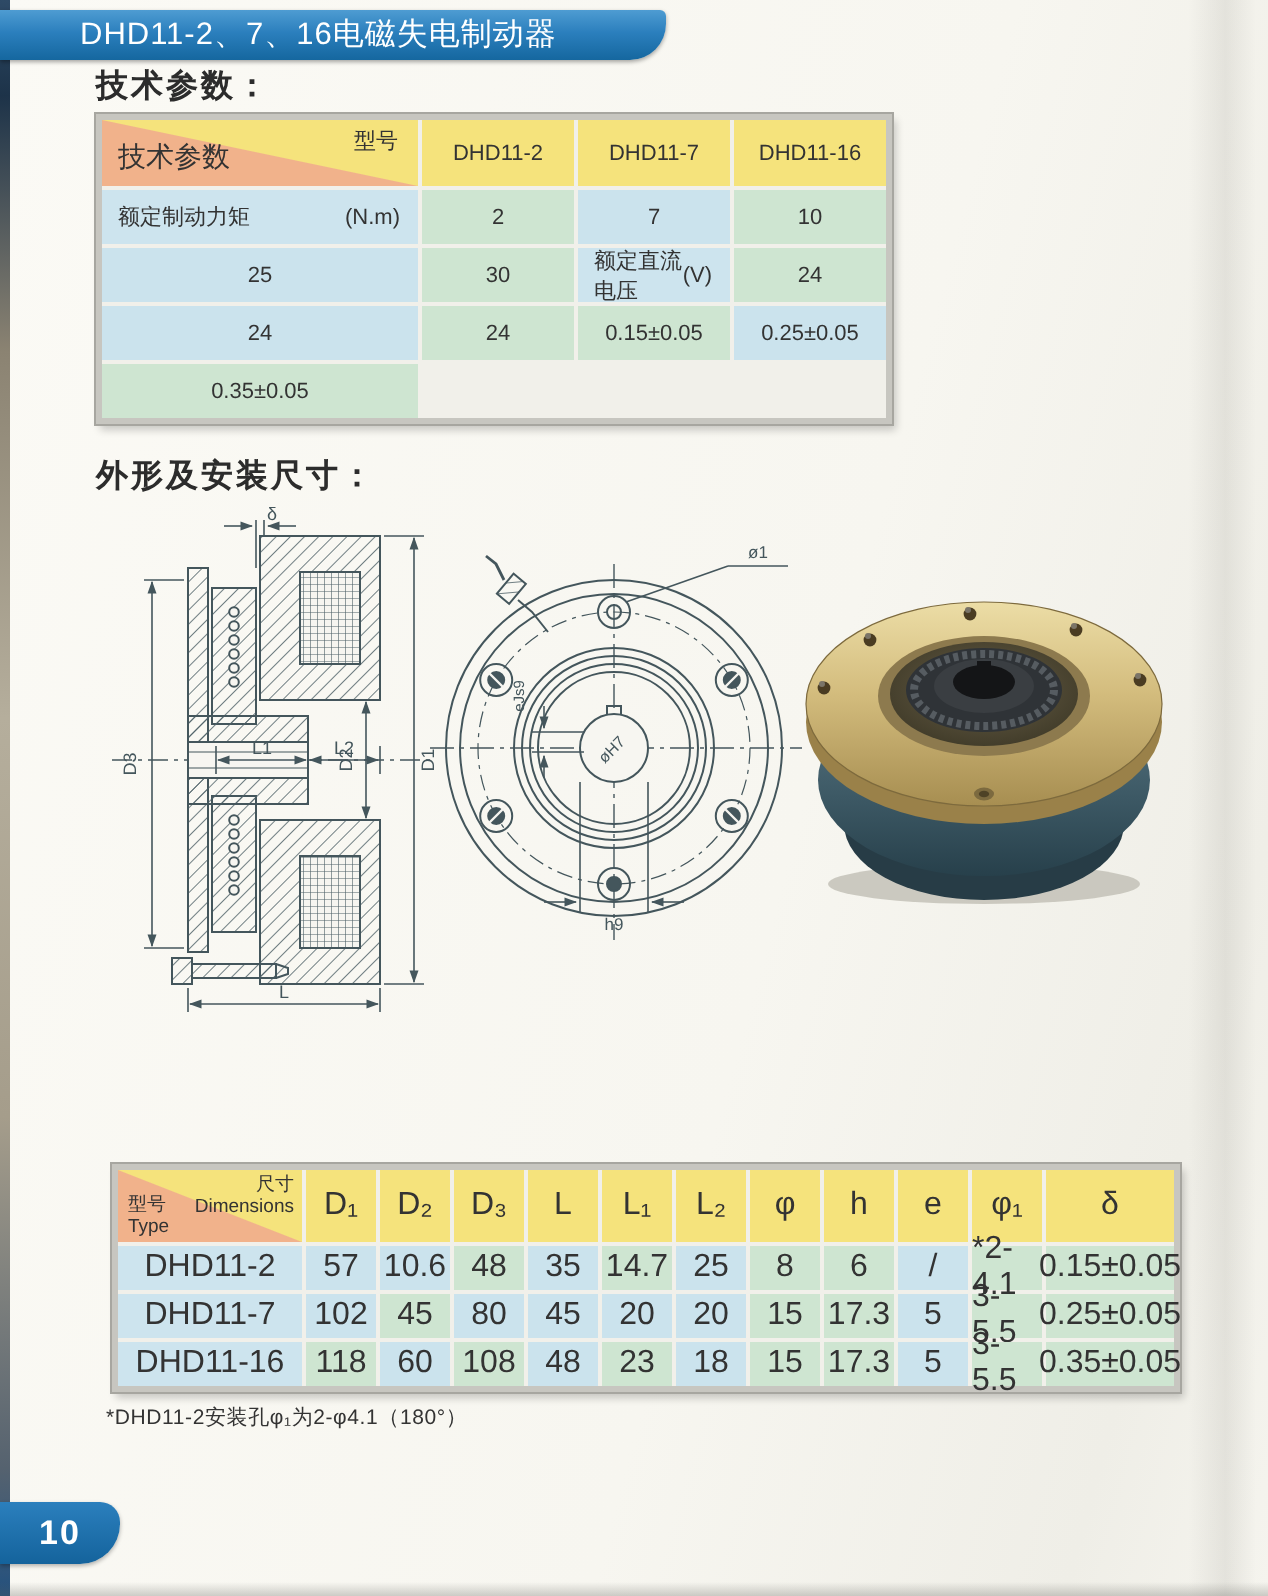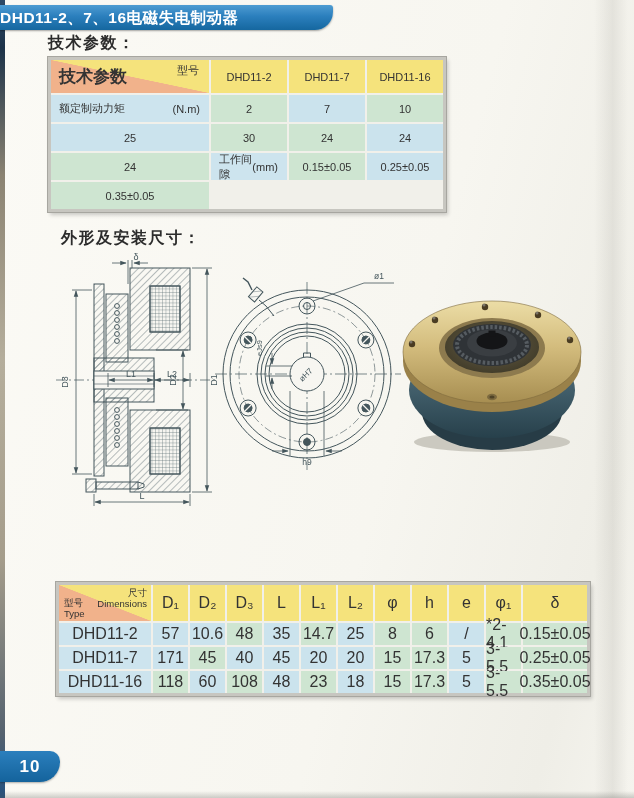--- a/index.html
+++ b/index.html
@@ -10,37 +10,37 @@
   .spine{position:absolute;left:0;top:0;width:5px;height:100%;
     background:linear-gradient(180deg,#2e4a66 0%,#1d3349 6%,#8b8372 22%,#b5ae9c 45%,#a59d8b 70%,#55626f 92%,#24517e 100%);}
   .right-shade{position:absolute;top:0;right:6px;width:34px;height:100%;
     background:linear-gradient(90deg,rgba(0,0,0,0),rgba(120,118,110,0.13) 55%,rgba(0,0,0,0));}
   .bottom-shade{position:absolute;left:0;bottom:0;width:100%;height:7px;
     background:linear-gradient(rgba(0,0,0,0),rgba(90,90,85,0.28));}
   
   .banner{position:absolute;left:0;top:5px;width:333px;height:25px;
     background:linear-gradient(180deg,#4e9cd2 0%,#2b7fbd 45%,#15679f 100%);
     border-radius:0 3px 18px 0;box-shadow:0 1px 2px rgba(0,0,0,.35);}
-  .banner span{display:block;line-height:25px;color:#fff;
-    font-size:15.5px;font-weight:bold;letter-spacing:.5px;white-space:nowrap;}
+  .banner span{display:block;padding-left:40px;line-height:25px;color:#fff;
+    font-size:15.5px;font-weight:normal;letter-spacing:.5px;white-space:nowrap;}
   .sec-label{position:absolute;font-size:16px;font-weight:bold;color:#2c2c2c;letter-spacing:1.5px;}
   
   .grid{position:absolute;display:grid;gap:2px;background:#f1f0ea;
     border:3px solid #c7c6c0;outline:1px solid #a7a6a0;box-shadow:2px 3px 4px rgba(0,0,0,.2);}
   .cell{display:flex;align-items:center;justify-content:center;color:#333;}
   .yellow{background:#f5e37c;}
   .cb{background:#cbe3ed;}
   .cg{background:#cee5d1;}
   
   .spec{left:48px;top:57px;grid-template-columns:158px 76px 76px 76px;
     grid-template-rows:33px 27px 27px 27px 27px;}
   .spec .cell{font-size:11px;}
   .corner{position:relative;background:linear-gradient(to top right,#f1b28b 49.6%,#f5e37c 50.4%);}
   .corner .tr{position:absolute;top:3px;right:10px;font-size:11px;color:#333;}
-  .corner .bl{position:absolute;bottom:5px;left:8px;font-size:17px;color:#333;font-weight:bold;}
+  .corner .bl{position:absolute;bottom:5px;left:8px;font-size:14px;color:#333;}
   .param{justify-content:space-between;padding:0 9px 0 8px;background:#cde4ee;font-size:11px;}
   
   .dims{left:56px;top:582px;grid-template-columns:92px repeat(10,35px) 64px;
     grid-template-rows:36px 22px 22px 22px;}
   .dims .cell{font-size:16px;}
   .dims .corner2{position:relative;background:linear-gradient(to top right,#f1b28b 49.6%,#f5e37c 50.4%);padding-left:31px;}
   .corner2 .tr{position:absolute;top:2px;right:4px;font-size:9.5px;color:#333;text-align:right;line-height:11px;}
   .corner2 .bl{position:absolute;bottom:2px;left:5px;font-size:9.5px;color:#333;line-height:11px;}
   .modelcell{background:#cde4ee;}
   
@@ -79,34 +79,34 @@
       <span>额定制动力矩</span>
       <span>(N.m)</span>
     </div>
     <div class="cell cg">2</div>
     <div class="cell cb">7</div>
 
     <div class="cell cg">10</div>
     <div class="cell cb">25</div>
     <div class="cell cg">30</div>
 
+    <div class="cell param">
+      <span>额定直流电压</span>
+      <span>(V)</span>
+    </div>
     <div class="cell cg">24</div>
     <div class="cell cb">24</div>
     <div class="cell cg">24</div>
 
-    <div class="cell param">
-      <span>工作间隙</span>
-      <span>(mm)</span>
-    </div>
     <div class="cell cg">0.15±0.05</div>
     <div class="cell cb">0.25±0.05</div>
     <div class="cell cg">0.35±0.05</div>
   </div>
 
-  <div class="sec-label" style="left:48px;top:228px;margin-left:13px;">外形及安装尺寸：</div>
+  <div class="sec-label" style="left:48px;top:228px;">外形及安装尺寸：</div>
 
   <svg class="drawing" style="left:50px;top:250px;" width="174" height="262" viewBox="0 0 174 262">
     <defs>
       <pattern id="hat" patternUnits="userSpaceOnUse" width="5" height="5" patternTransform="rotate(45)">
         <line x1="0" y1="0" x2="0" y2="5" stroke="#4c5f66" stroke-width="0.8"></line>
       </pattern>
       <pattern id="coil" patternUnits="userSpaceOnUse" width="3.5" height="3.5">
         <path d="M0 0H3.5M0 0V3.5" stroke="#4c5f66" stroke-width="0.6" fill="none"></path>
       </pattern>
       <marker id="arr" viewBox="0 0 10 10" refX="9" refY="5" markerWidth="8" markerHeight="8" orient="auto-start-reverse">
@@ -333,23 +333,23 @@
     <div class="cell cb">35</div>
     <div class="cell cg">14.7</div>
     <div class="cell cb">25</div>
     <div class="cell cg">8</div>
     <div class="cell cg">6</div>
     <div class="cell cb">/</div>
     <div class="cell cg">*2-4.1</div>
     <div class="cell cg">0.15±0.05</div>
 
     <div class="cell modelcell">DHD11-7</div>
-    <div class="cell cb">171</div>
+    <div class="cell cb">102</div>
     <div class="cell cg">45</div>
-    <div class="cell cb">40</div>
+    <div class="cell cb">80</div>
     <div class="cell cb">45</div>
     <div class="cell cb">20</div>
     <div class="cell cb">20</div>
     <div class="cell cg">15</div>
     <div class="cell cg">17.3</div>
     <div class="cell cb">5</div>
     <div class="cell cg">3-5.5</div>
     <div class="cell cg">0.25±0.05</div>
 
     <div class="cell modelcell">DHD11-16</div>
@@ -359,17 +359,18 @@
     <div class="cell cb">48</div>
     <div class="cell cg">23</div>
     <div class="cell cb">18</div>
     <div class="cell cg">15</div>
     <div class="cell cg">17.3</div>
     <div class="cell cb">5</div>
     <div class="cell cg">3-5.5</div>
     <div class="cell cg">0.35±0.05</div>
   </div>
 
+  <div class="footnote">*DHD11-2安装孔φ₁为2-φ4.1（180°）</div>
 
   <div class="page-tab">
     <span>10</span>
   </div>
 </div>
 
 </body></html>

